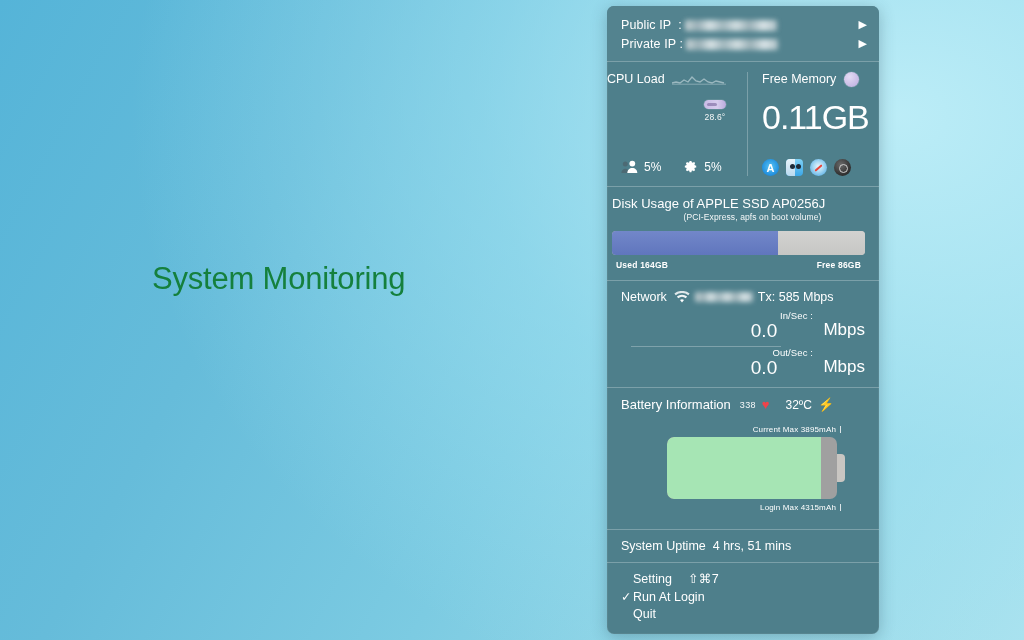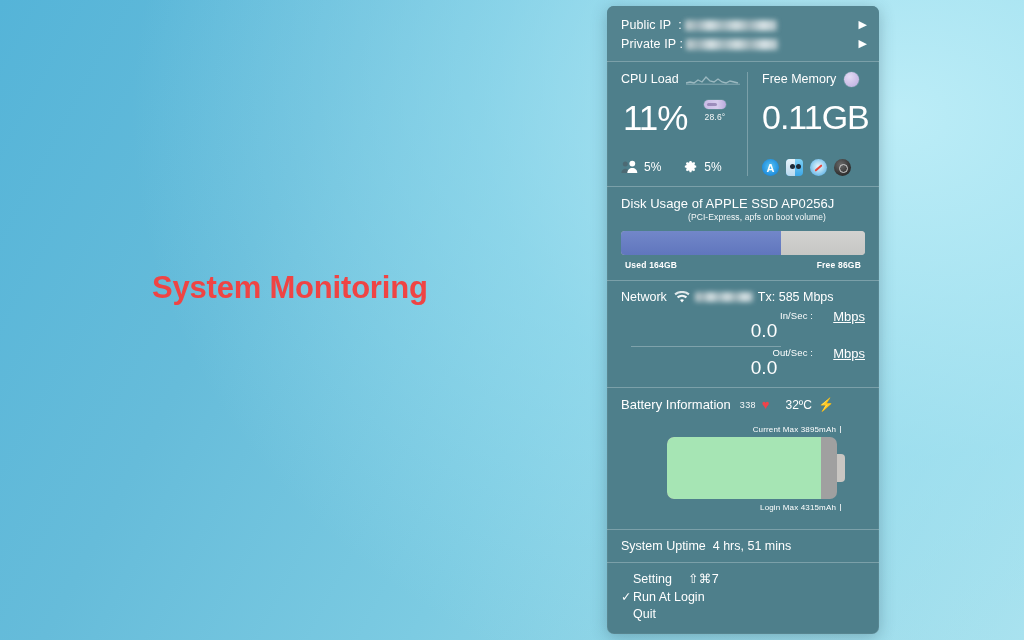--- a/index.html
+++ b/index.html
@@ -16,22 +16,22 @@
 
   
   #brand { position:absolute; left:152px; top:258px; width:420px; }
   #brand .b-line1 {
     font-size:46px; font-weight:400; letter-spacing:-0.5px; line-height:1.12;
     background:linear-gradient(95deg,#f07878 0%,#f27d72 45%,#f58a78 100%);
     -webkit-background-clip:text; background-clip:text; color:transparent;
     -webkit-text-fill-color:transparent;
   }
   #brand .b-line2 {
-    font-size:31px; font-weight:700; color:#ef4444; line-height:1.2;
-    letter-spacing:-0.2px; margin-top:11px;
+    font-size:31px; font-weight:400; color:#15803d; line-height:1.2;
+    letter-spacing:-0.2px; margin-top:2px;
   }
 
   
   #panel {
     position:absolute; left:607px; top:6px; width:272px; height:628px;
     background:#4e7f8b;
     border-radius:7px;
     box-shadow:0 3px 16px rgba(25,60,72,0.30), 0 0 0 0.6px rgba(255,255,255,0.10) inset;
     color:#ffffff;
     overflow:hidden;
@@ -47,21 +47,21 @@
   
   #ip-section { flex:none; padding:9px 12px 8px 14px; background:#53838f; }
   .ip-row { display:flex; align-items:center; height:19px; }
   .ip-label { font-size:12.5px; font-weight:400; letter-spacing:0.1px; white-space:pre; }
   .ip-val { flex:1; margin-left:3px; }
   .ip-val .blurred { width:92px; height:11px; }
   .ip-arrow { font-size:11px; color:#ffffff; margin-left:auto; padding-left:6px; line-height:1; }
 
   
   #cpu-mem { flex:none; display:flex; height:124px; }
-  #cpu-col { width:140px; padding:9px 0 0 14px; position:relative; }
+  #cpu-col { width:140px; padding:9px 0 0 0; position:relative; }
   #mem-col { flex:1; padding:9px 8px 0 14px; position:relative; }
   .vrule { width:1px; background:rgba(255,255,255,0.26); margin:10px 0; }
   .mini-head { display:flex; align-items:center; font-size:12.5px; height:16px; }
   .spark { margin-left:7px; width:54px; height:12px; opacity:0.55; }
   .mem-dot {
     width:15px; height:15px; border-radius:50%; margin-left:8px;
     background:radial-gradient(circle at 36% 32%, #e4dcf4 0%, #cdc0e8 55%, #b9aadd 100%);
     box-shadow:0 0 0 0.6px rgba(255,255,255,0.18);
   }
   .big-num { font-size:35px; font-weight:300; letter-spacing:-1px; line-height:1; margin-top:13px; }
@@ -90,42 +90,42 @@
   .ic-finder:before { content:""; position:absolute; left:0; top:0; width:50%; height:100%; background:linear-gradient(180deg,#e8f4fb 0%,#b9d9ef 100%); }
   .ic-finder:after { content:""; position:absolute; left:56%; top:30%; width:5px; height:5px; border-radius:50%; background:#1d2b38; box-shadow:-6px 0 0 0 #1d2b38; }
   .ic-safari { border-radius:50%; background:radial-gradient(circle at 50% 45%, #e9f6fd 0%, #a9d9f3 40%, #3c9fe0 100%); position:relative; }
   .ic-safari:after { content:""; position:absolute; left:50%; top:50%; width:9px; height:2px; margin:-1px 0 0 -4.5px; background:#e8453c; transform:rotate(-42deg); border-radius:1px; }
   .ic-dark { border-radius:50%; background:radial-gradient(circle at 40% 34%, #6b6b6b 0%, #3a3a3a 55%, #1c1c1c 100%); position:relative; }
   .ic-dark:after { content:""; position:absolute; left:50%; top:50%; width:7px; height:7px; margin:-3.5px 0 0 -3.5px; border-radius:50%; border:1.5px solid #cfcfcf; }
 
   svg.gi { display:block; }
 
   
-  #disk-section { flex:none; padding:9px 14px 10px 14px; }
+  #disk-section { flex:none; padding:9px 14px 10px 5px; }
   .disk-title { font-size:13px; font-weight:500; letter-spacing:0.05px; }
   .disk-sub { font-size:8.5px; text-align:center; margin-top:1px; opacity:0.95; letter-spacing:0.1px; padding-left:28px; }
   .disk-bar {
     margin-top:9px; height:24px; border-radius:4px; overflow:hidden;
     display:flex; background:#cbcbcb;
     box-shadow:0 1px 2px rgba(0,0,0,0.12) inset;
   }
   .disk-used { background:linear-gradient(180deg,#7287c9 0%,#6076bd 100%); height:100%; }
   .disk-free { background:linear-gradient(180deg,#d2d2d0 0%,#c6c6c4 100%); height:100%; flex:1; }
   .disk-legend { display:flex; justify-content:space-between; margin-top:5px; font-size:8.5px; font-weight:700; letter-spacing:0.2px; padding:0 4px; }
 
   
   #net-section { flex:none; padding:9px 14px 10px 14px; position:relative; height:106px; }
   .net-head { display:flex; align-items:center; font-size:12.5px; }
   .net-head .blurred { width:58px; height:10px; margin:0 5px; }
   .net-grid { margin-top:6px; position:relative; height:70px; }
   .net-sep { position:absolute; left:10px; top:36px; width:150px; height:1px; background:rgba(255,255,255,0.28); }
   .net-item { position:absolute; right:0; width:150px; }
   .net-cap { font-size:9.5px; text-align:right; padding-right:52px; letter-spacing:0.1px; }
   .net-val { font-size:19px; font-weight:300; text-align:center; padding-right:52px; line-height:1.05; }
-  .net-unit { position:absolute; right:0; bottom:17px; font-size:13px; font-weight:500;text-decoration:underline; }
+  .net-unit { position:absolute; right:0; bottom:1px; font-size:17px; font-weight:500; }
 
   
   #batt-section { flex:1 1 auto; padding:9px 14px 8px 14px; position:relative; min-height:0; }
   .batt-head { display:flex; align-items:center; font-size:13px; font-weight:500; }
   .batt-cycles { font-size:9px; margin-left:9px; opacity:0.95; letter-spacing:0.3px; }
   .heart { color:#f0434a; font-size:13px; margin-left:6px; line-height:1; }
   .batt-temp { font-size:12px; margin-left:16px; }
   .bolt { color:#e9ecf0; font-size:13px; margin-left:6px; line-height:1; }
   .cap-line { font-size:8px; text-align:right; letter-spacing:0.15px; }
   .cap-top { margin-top:13px; padding-right:24px; }
@@ -175,21 +175,20 @@
 
   <div id="cpu-mem">
     <div id="cpu-col">
       <div class="mini-head">
         <span>CPU Load</span>
         <svg class="spark gi" viewBox="0 0 54 12">
           <polyline points="0,10 4,9 8,10 12,7 16,9 20,4 24,8 28,9 32,6 36,9 40,10 44,8 48,9 52,10" fill="none" stroke="#dbe8ec" stroke-width="1.3"></polyline>
           <line x1="0" y1="11.2" x2="54" y2="11.2" stroke="#cfe0e5" stroke-width="0.8"></line>
         </svg>
       </div>
-      <div class="big-num">11%</div>
       <div class="temp-box">
         <div class="thermo"></div>
         <div class="temp-val">28.6°</div>
       </div>
       <div class="stat-row">
         <svg class="gi" width="17" height="14" viewBox="0 0 17 14">
           <circle cx="4.3" cy="4" r="2.5" fill="#4d6a74"></circle>
           <path d="M0.4 13c0-2.7 1.8-4.3 3.9-4.3S8.2 10.3 8.2 13z" fill="#4d6a74"></path>
           <circle cx="11.3" cy="3.6" r="2.9" fill="#ffffff"></circle>
           <path d="M6.3 13c0-3 2.2-5 5-5s5 2 5 5z" fill="#ffffff"></path>

